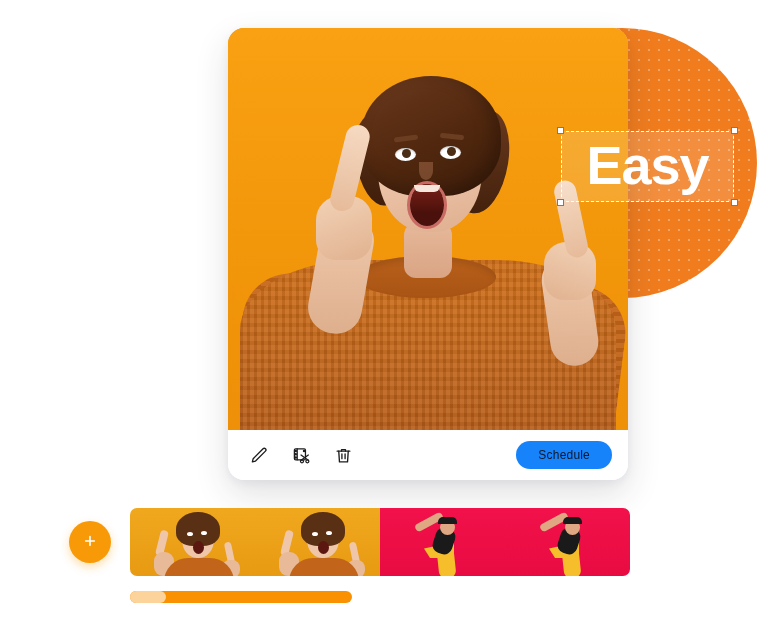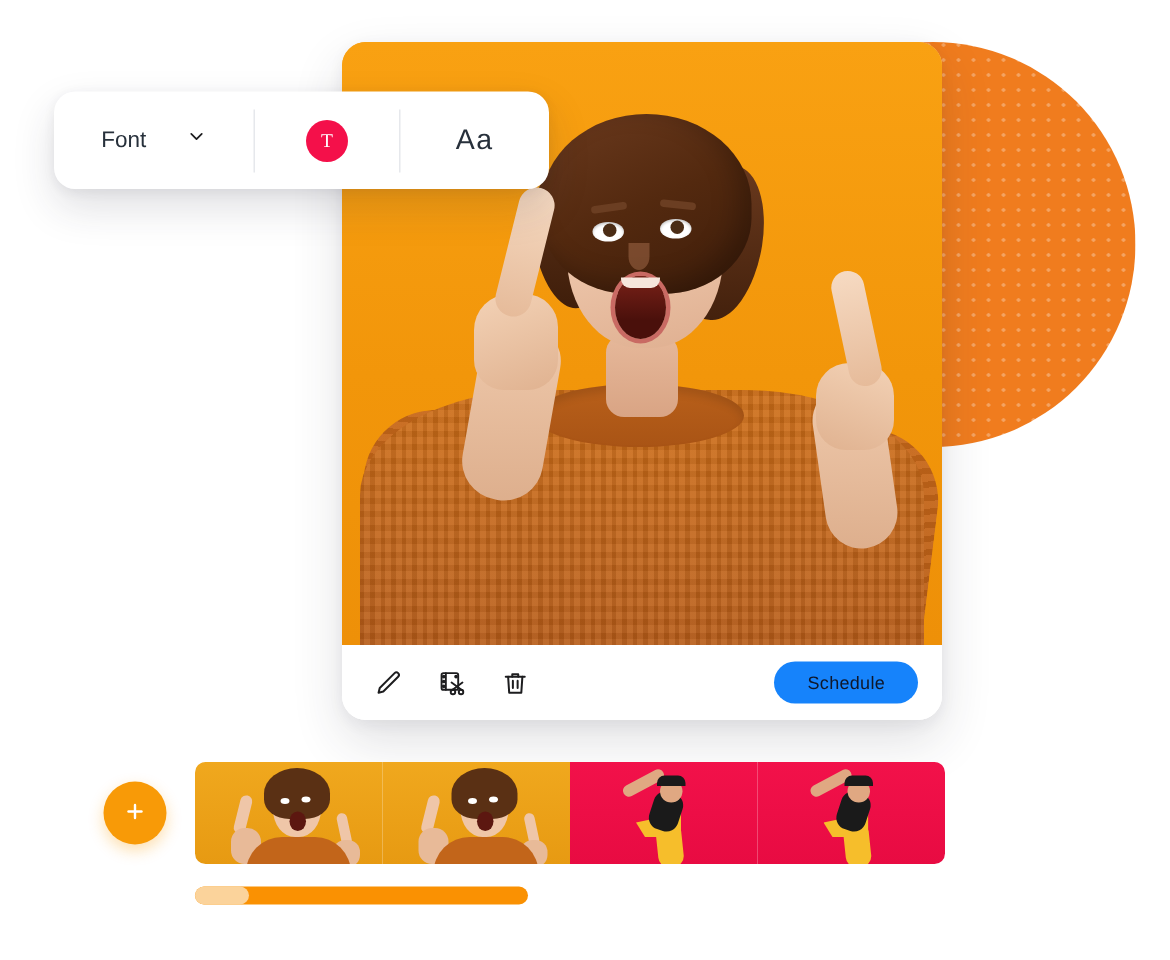--- a/index.html
+++ b/index.html
@@ -628,39 +628,30 @@
             <path d="M6 6.5 6.9 20h10.2L18 6.5"></path>
             <path d="M10 10v6M14 10v6"></path>
           </svg>
         </span>
       </div>
       <div class="spacer"></div>
       <button class="schedule-btn">Schedule</button>
     </div>
   </div>
 
-
-  <div class="font-toolbar">
-    <div class="ft-section ft-font">
-      <span class="label">Font</span>
-      <span>
-        <svg width="14" height="14" viewBox="0 0 24 24" fill="none" stroke="#1d1d1f" stroke-width="2" stroke-linecap="round" stroke-linejoin="round">
-          <polyline points="6 9 12 15 18 9"></polyline>
-        </svg>
-      </span>
-    </div>
-    <div class="ft-divider"></div>
-    <div class="ft-section ft-color">
-      <span class="color-swatch">T</span>
-    </div>
-    <div class="ft-divider"></div>
-    <div class="ft-section ft-size">
-      <span class="label">Aa</span>
-    </div>
+  <div class="text-element">
+    <div class="selection-fill"></div>
+    <div class="easy-label">Easy</div>
+    <div class="selection-box"></div>
+    <div class="handle tl"></div>
+    <div class="handle tr"></div>
+    <div class="handle bl"></div>
+    <div class="handle br"></div>
   </div>
+
 
   <button class="add-btn">
     <span>
       <svg width="16" height="16" viewBox="0 0 24 24" fill="none" stroke="#ffffff" stroke-width="2.4" stroke-linecap="round">
         <line x1="12" y1="5.5" x2="12" y2="18.5"></line>
         <line x1="5.5" y1="12" x2="18.5" y2="12"></line>
       </svg>
     </span>
   </button>
 

